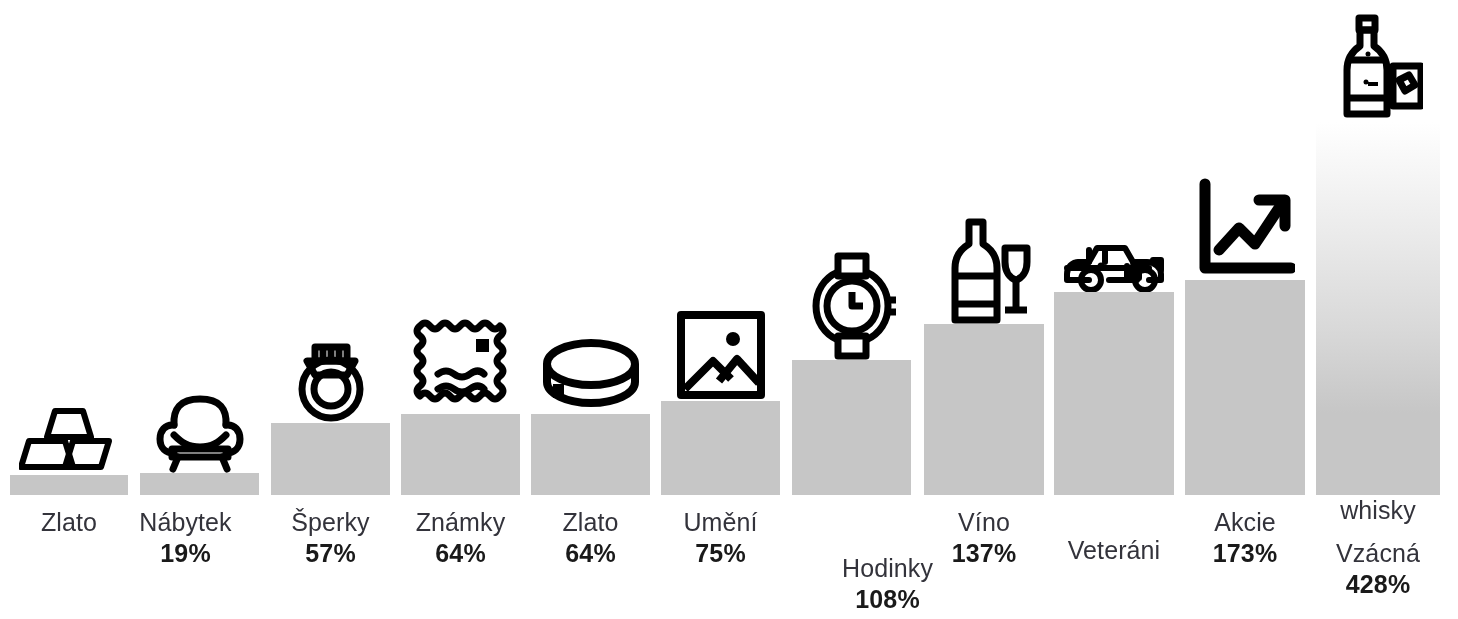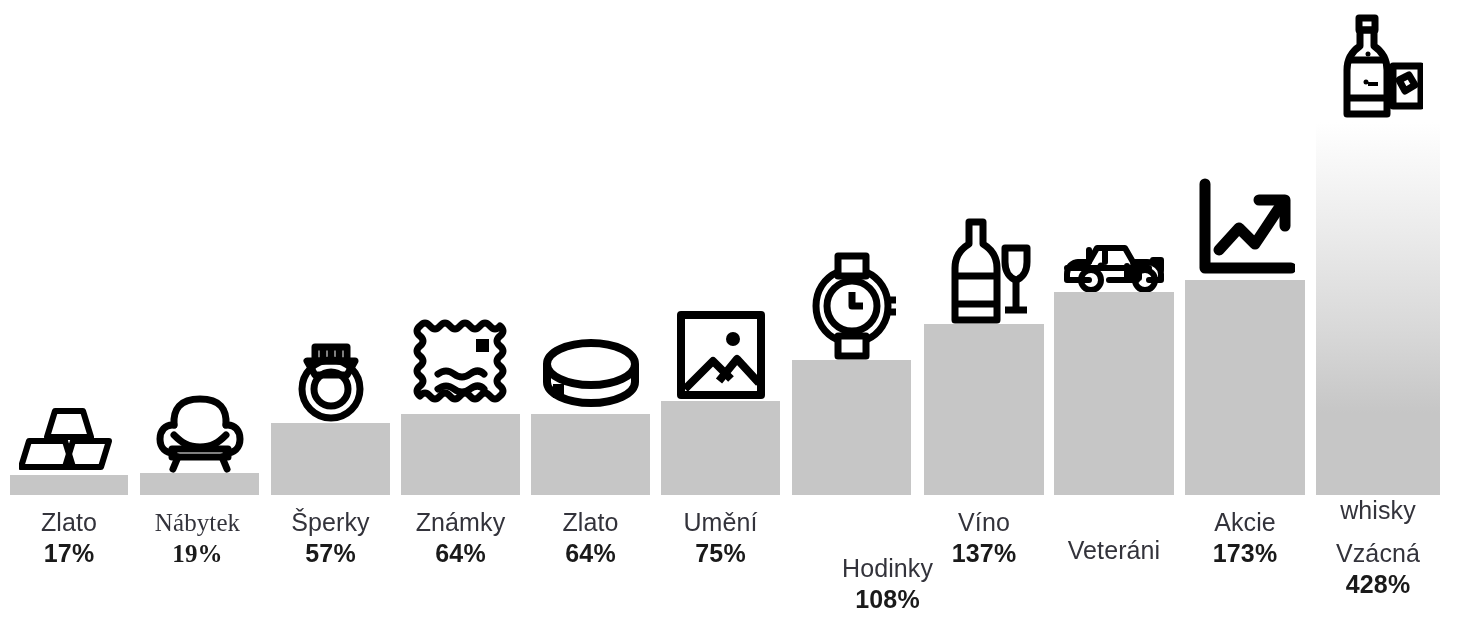--- a/index.html
+++ b/index.html
@@ -276,24 +276,23 @@
         </svg>
       </div>
     </div>
 
   </div>
 
   <div class="labels-area">
 
     <div class="label-col" style="left:10px; width:118px;">
       <div class="cat-name">Zlato</div>
-      <div class="cat-value">17%</div>
-    </div>
-
-    <div class="label-col" style="left:138px; width:119px;font-family:Liberation Serif, serif;">
+    </div>
+
+    <div class="label-col" style="left:126px; width:119px;">
       <div class="cat-name">Nábytek</div>
       <div class="cat-value">19%</div>
     </div>
 
     <div class="label-col" style="left:271px; width:119px;">
       <div class="cat-name">Šperky</div>
       <div class="cat-value">57%</div>
     </div>
 
     <div class="label-col" style="left:401px; width:119px;">

